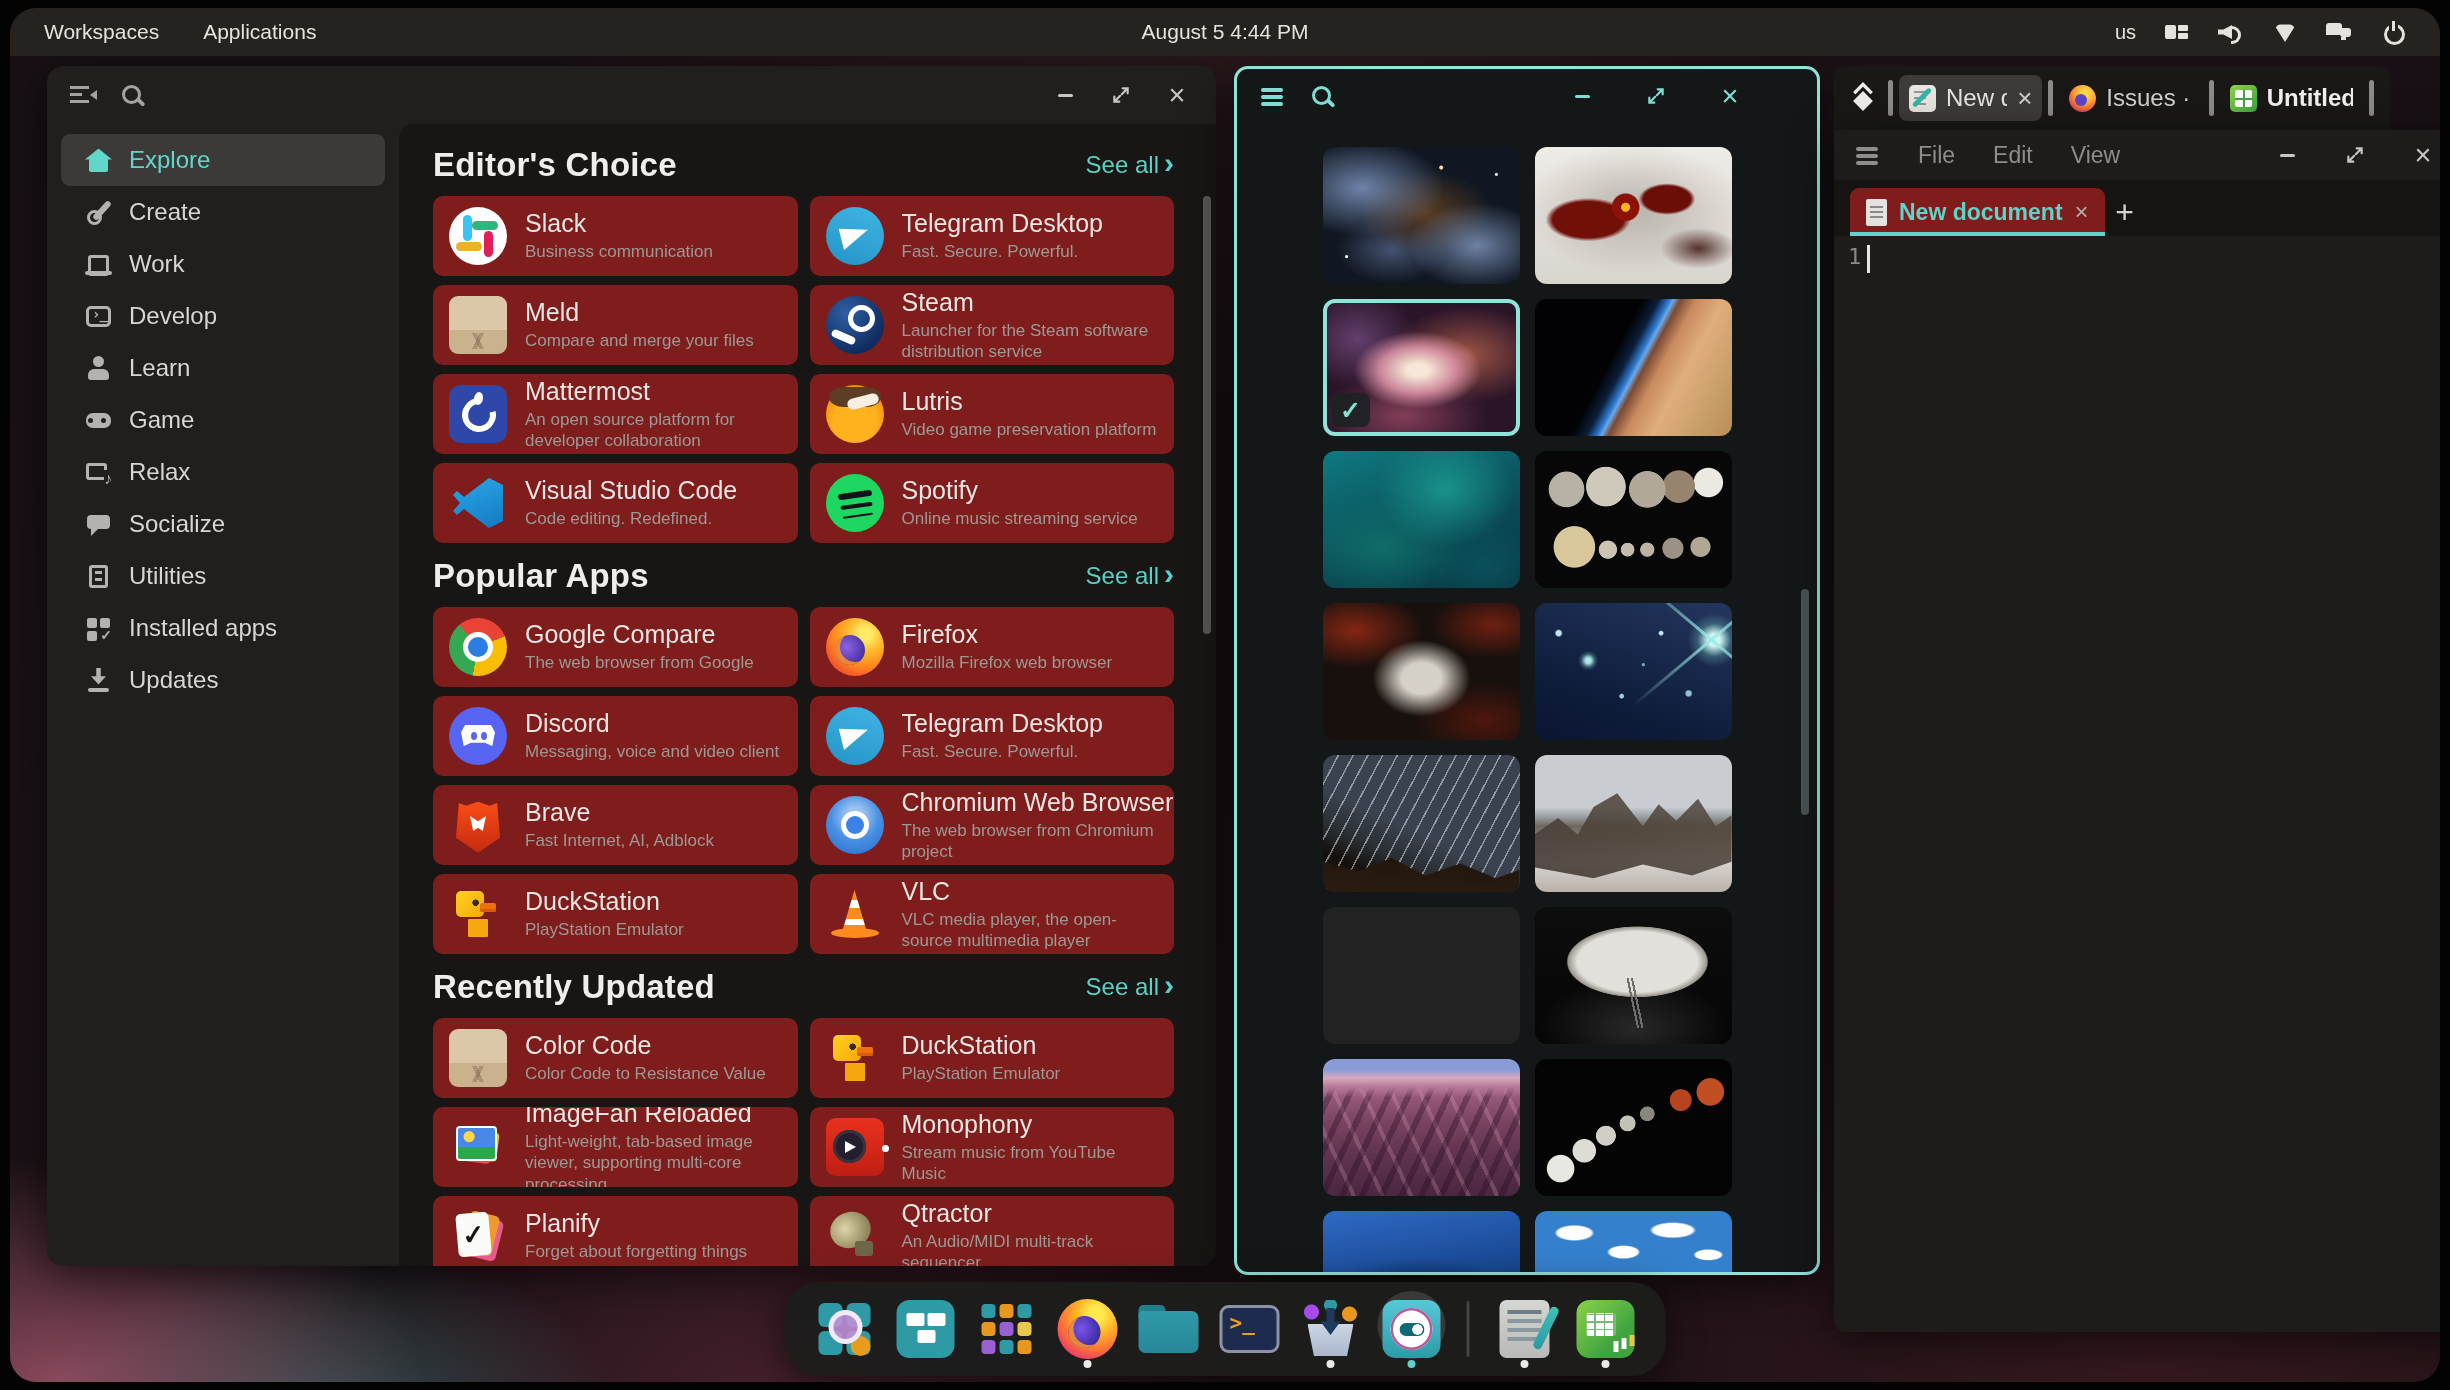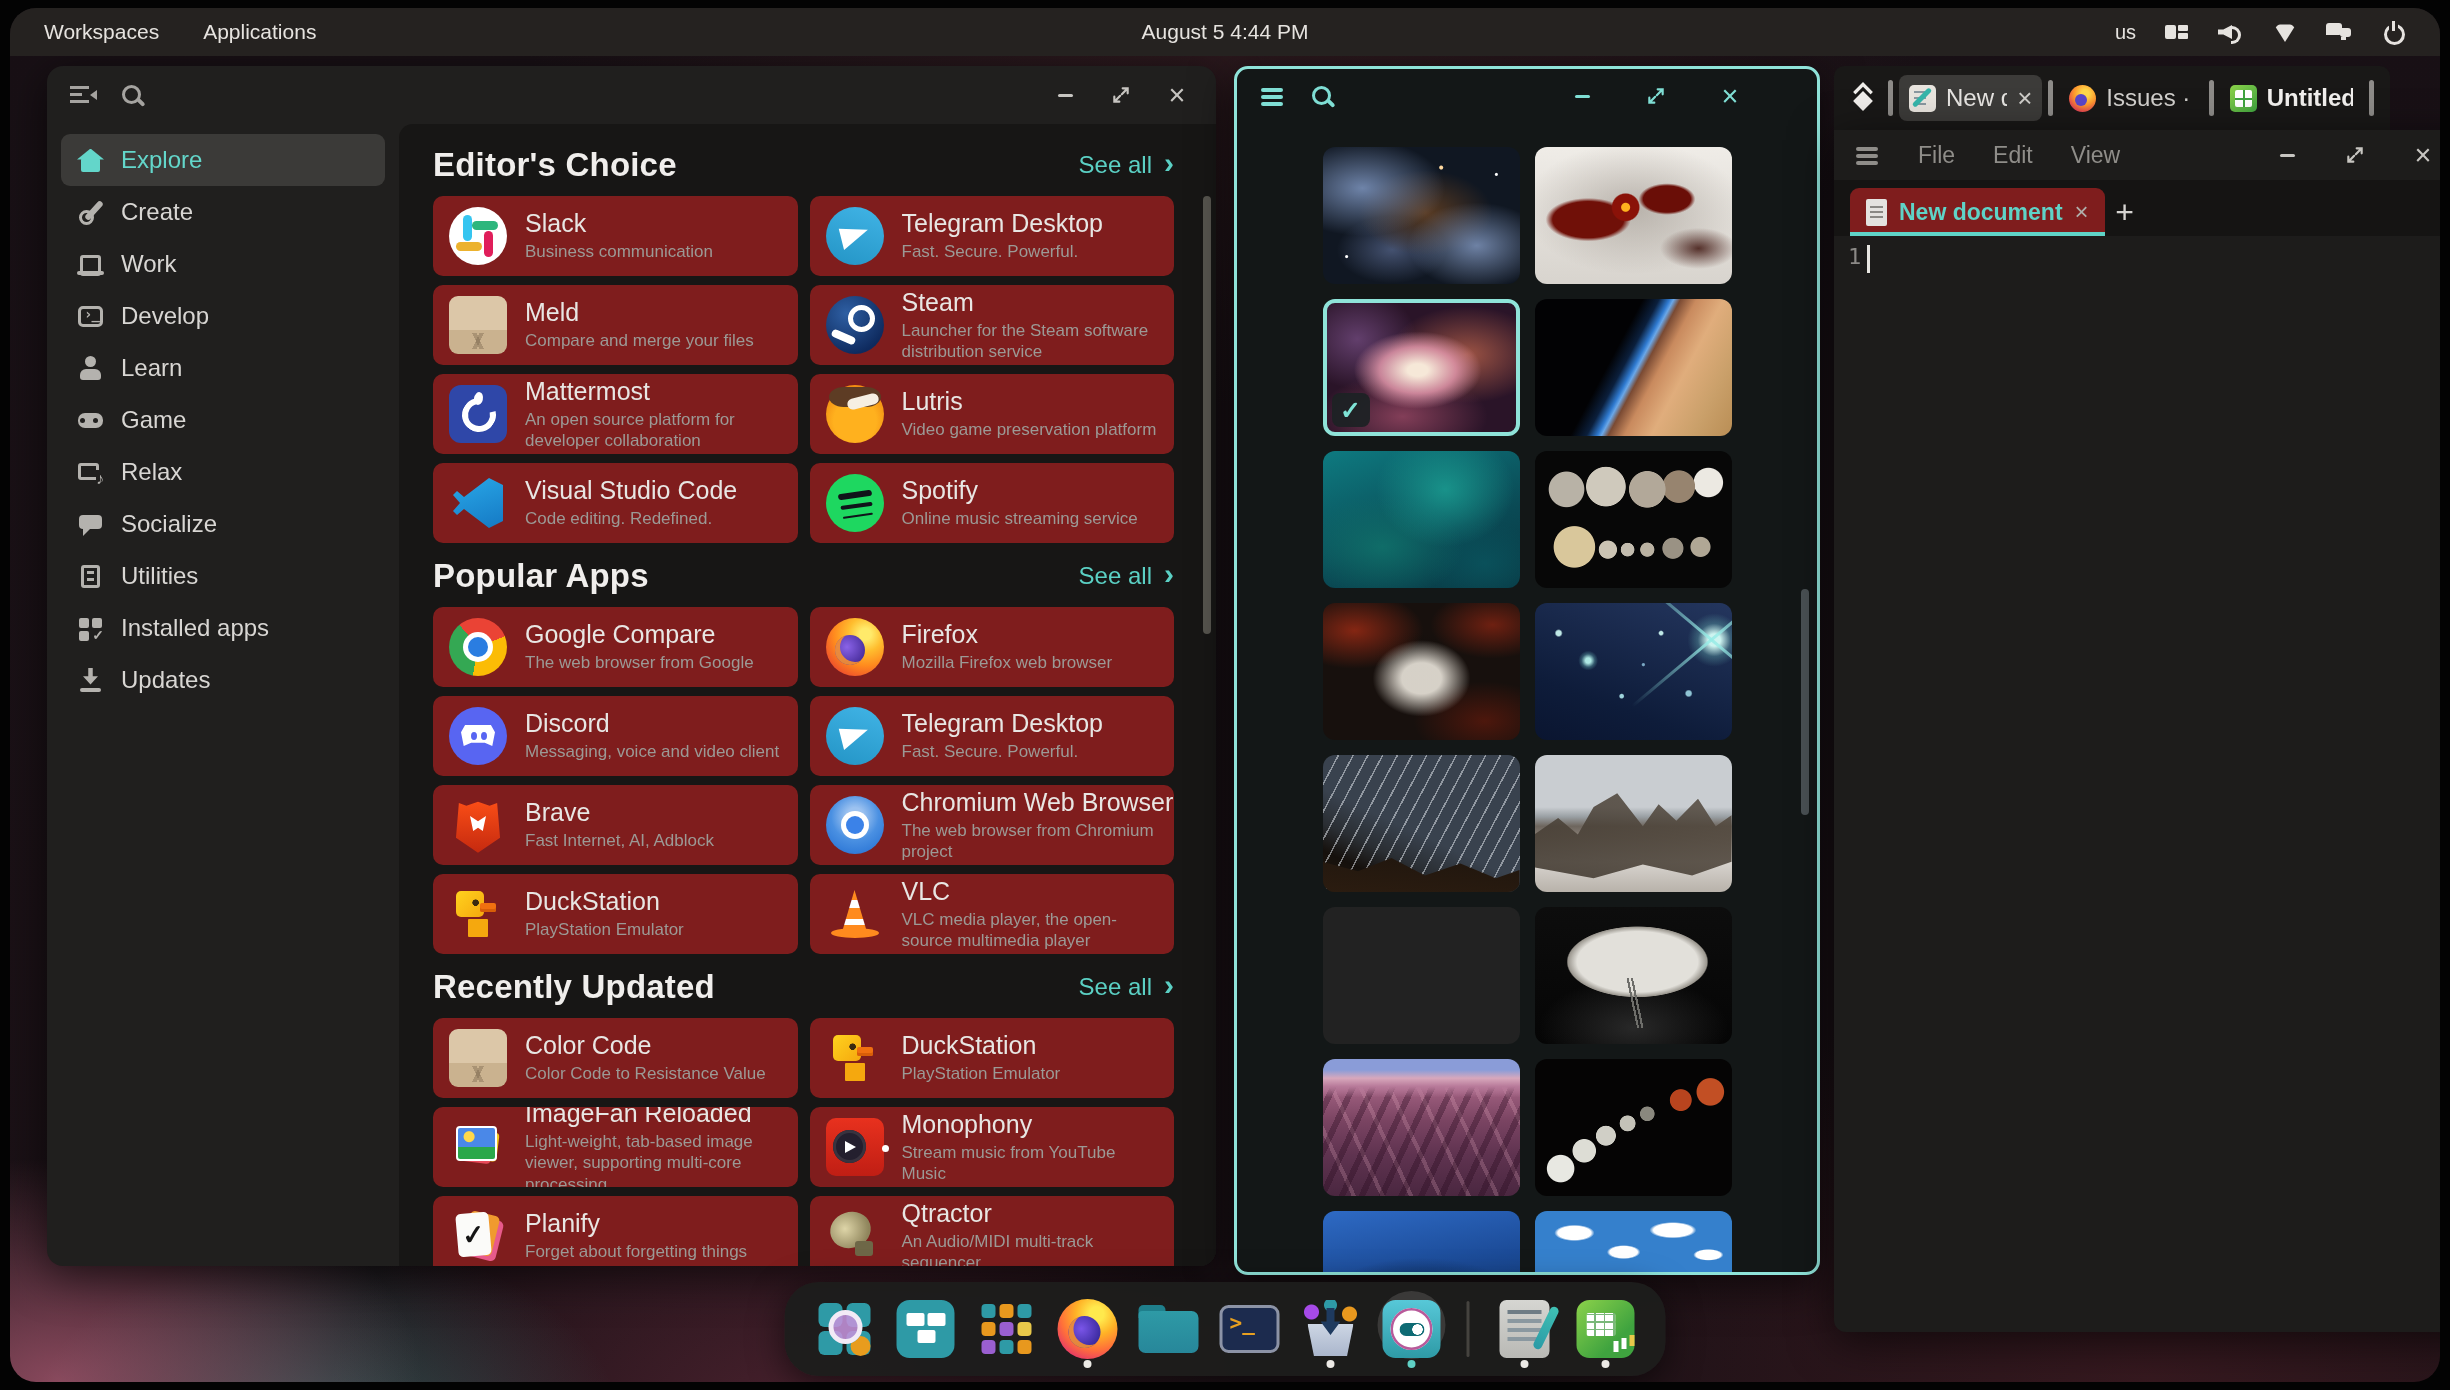--- a/index.html
+++ b/index.html
@@ -48,21 +48,21 @@
     background:linear-gradient(currentColor 0 0) no-repeat 1px 4px/19px 3px,
                linear-gradient(currentColor 0 0) no-repeat 1px 11px/12px 3px,
                linear-gradient(currentColor 0 0) no-repeat 1px 18px/19px 3px; }
   .ico-collapse::after { content:""; position:absolute; right:0; top:8px; border:5px solid transparent; border-right:7px solid currentColor; }
 
   
   .store { position:absolute; left:37px; top:58px; width:1169px; height:1200px; background:#201f1e; border-radius:16px; overflow:hidden; box-shadow:0 10px 44px rgba(0,0,0,.6); }
   .store-head { position:absolute; left:0; right:0; top:0; height:58px; display:flex; align-items:center; padding:0 22px; color:#a5a3a0; gap:22px; }
   .store-head .wins { margin-left:auto; display:flex; gap:22px; }
   .store-side { position:absolute; left:0; top:58px; bottom:0; width:352px; padding:10px 14px; }
-  .sb-item { height:52px; display:flex; align-items:center; gap:17px; padding:0 16px; border-radius:9px; --c:#b4b2ae; color:#d8d6d3; font-size:24px; cursor:default; }
+  .sb-item { height:52px; display:flex; align-items:center; gap:17px; padding:0 24px; border-radius:9px; --c:#b4b2ae; color:#d8d6d3; font-size:24px; cursor:default; }
   .sb-item.active { background:#3b3a38; color:#63d6ca; --c:#63d6ca; }
   .si { width:27px; height:27px; position:relative; display:inline-block; flex:none; }
   .si::before,.si::after { content:""; position:absolute; }
   .si-home::before { left:4px; right:4px; top:11px; bottom:2px; background:var(--c); border-radius:2px; }
   .si-home::after { left:0; right:0; top:2px; height:11px; background:var(--c); clip-path:polygon(50% 0,100% 100%,0 100%); }
   .si-create::before { width:6px; height:23px; background:var(--c); border-radius:3px; transform:rotate(42deg); left:14px; top:0; }
   .si-create::after { width:9px; height:9px; border:3px solid var(--c); border-radius:50%; left:2px; bottom:1px; }
   .si-work::before { left:3px; right:3px; top:4px; height:15px; border:3px solid var(--c); border-radius:3px; }
   .si-work::after { left:0; right:0; bottom:3px; height:3.5px; background:var(--c); border-radius:2px; }
   .si-develop::before { inset:3px 1px; border:3px solid var(--c); border-radius:5px; }
@@ -79,21 +79,21 @@
   .si-utilities::after { left:10px; right:10px; top:8px; height:3.5px; background:var(--c); box-shadow:0 7px 0 var(--c); }
   .si-installed::before { width:10px; height:10px; background:var(--c); left:2px; top:3px; border-radius:2px; box-shadow:13px 0 0 var(--c), 0 13px 0 var(--c); }
   .si-installed::after { content:"✓"; color:var(--c); font-size:14px; font-weight:bold; right:0; bottom:-1px; }
   .si-updates::before { left:6px; top:1px; width:15px; height:17px; background:var(--c); clip-path:polygon(35% 0,65% 0,65% 52%,100% 52%,50% 100%,0 52%,35% 52%); }
   .si-updates::after { left:3px; right:3px; bottom:2px; height:3.5px; background:var(--c); border-radius:2px; }
 
   .store-main { position:absolute; left:352px; top:58px; right:0; bottom:0; background:#171615; border-radius:14px 0 0 0; padding:22px 42px 10px 34px; overflow:hidden; }
   .sec { margin-bottom:14px; }
   .sec-head { display:flex; align-items:center; justify-content:space-between; margin-bottom:12px; }
   .sec-title { font-size:33px; font-weight:bold; color:#f0eeec; letter-spacing:.2px; }
-  .see-all { display:flex; align-items:center; gap:12px; color:#5bd0c4; font-size:24px; background:none; border:none; font-family:inherit; cursor:default; }
+  .see-all { display:flex; align-items:center; gap:5px; color:#5bd0c4; font-size:24px; background:none; border:none; font-family:inherit; cursor:default; }
   .see-all .chev::before { content:"›"; font-size:30px; font-weight:bold; line-height:20px; }
   .cards { display:grid; grid-template-columns:1fr 1fr; gap:9px 12px; }
   .card { background:#7f1d1d; border-radius:10px; height:80px; display:flex; align-items:center; padding:8px 16px; gap:18px; overflow:hidden; }
   .card-title { font-size:25px; color:#e8e6e3; margin-bottom:3px; white-space:nowrap; }
   .card-desc { font-size:17px; color:#9c9995; line-height:1.25; }
   .store-scroll { position:absolute; right:5px; top:72px; width:8px; height:438px; background:#57554f; border-radius:4px; }
 
   
   .ic { width:58px; height:58px; position:relative; flex:none; }
   .ic::before,.ic::after { content:""; position:absolute; }

